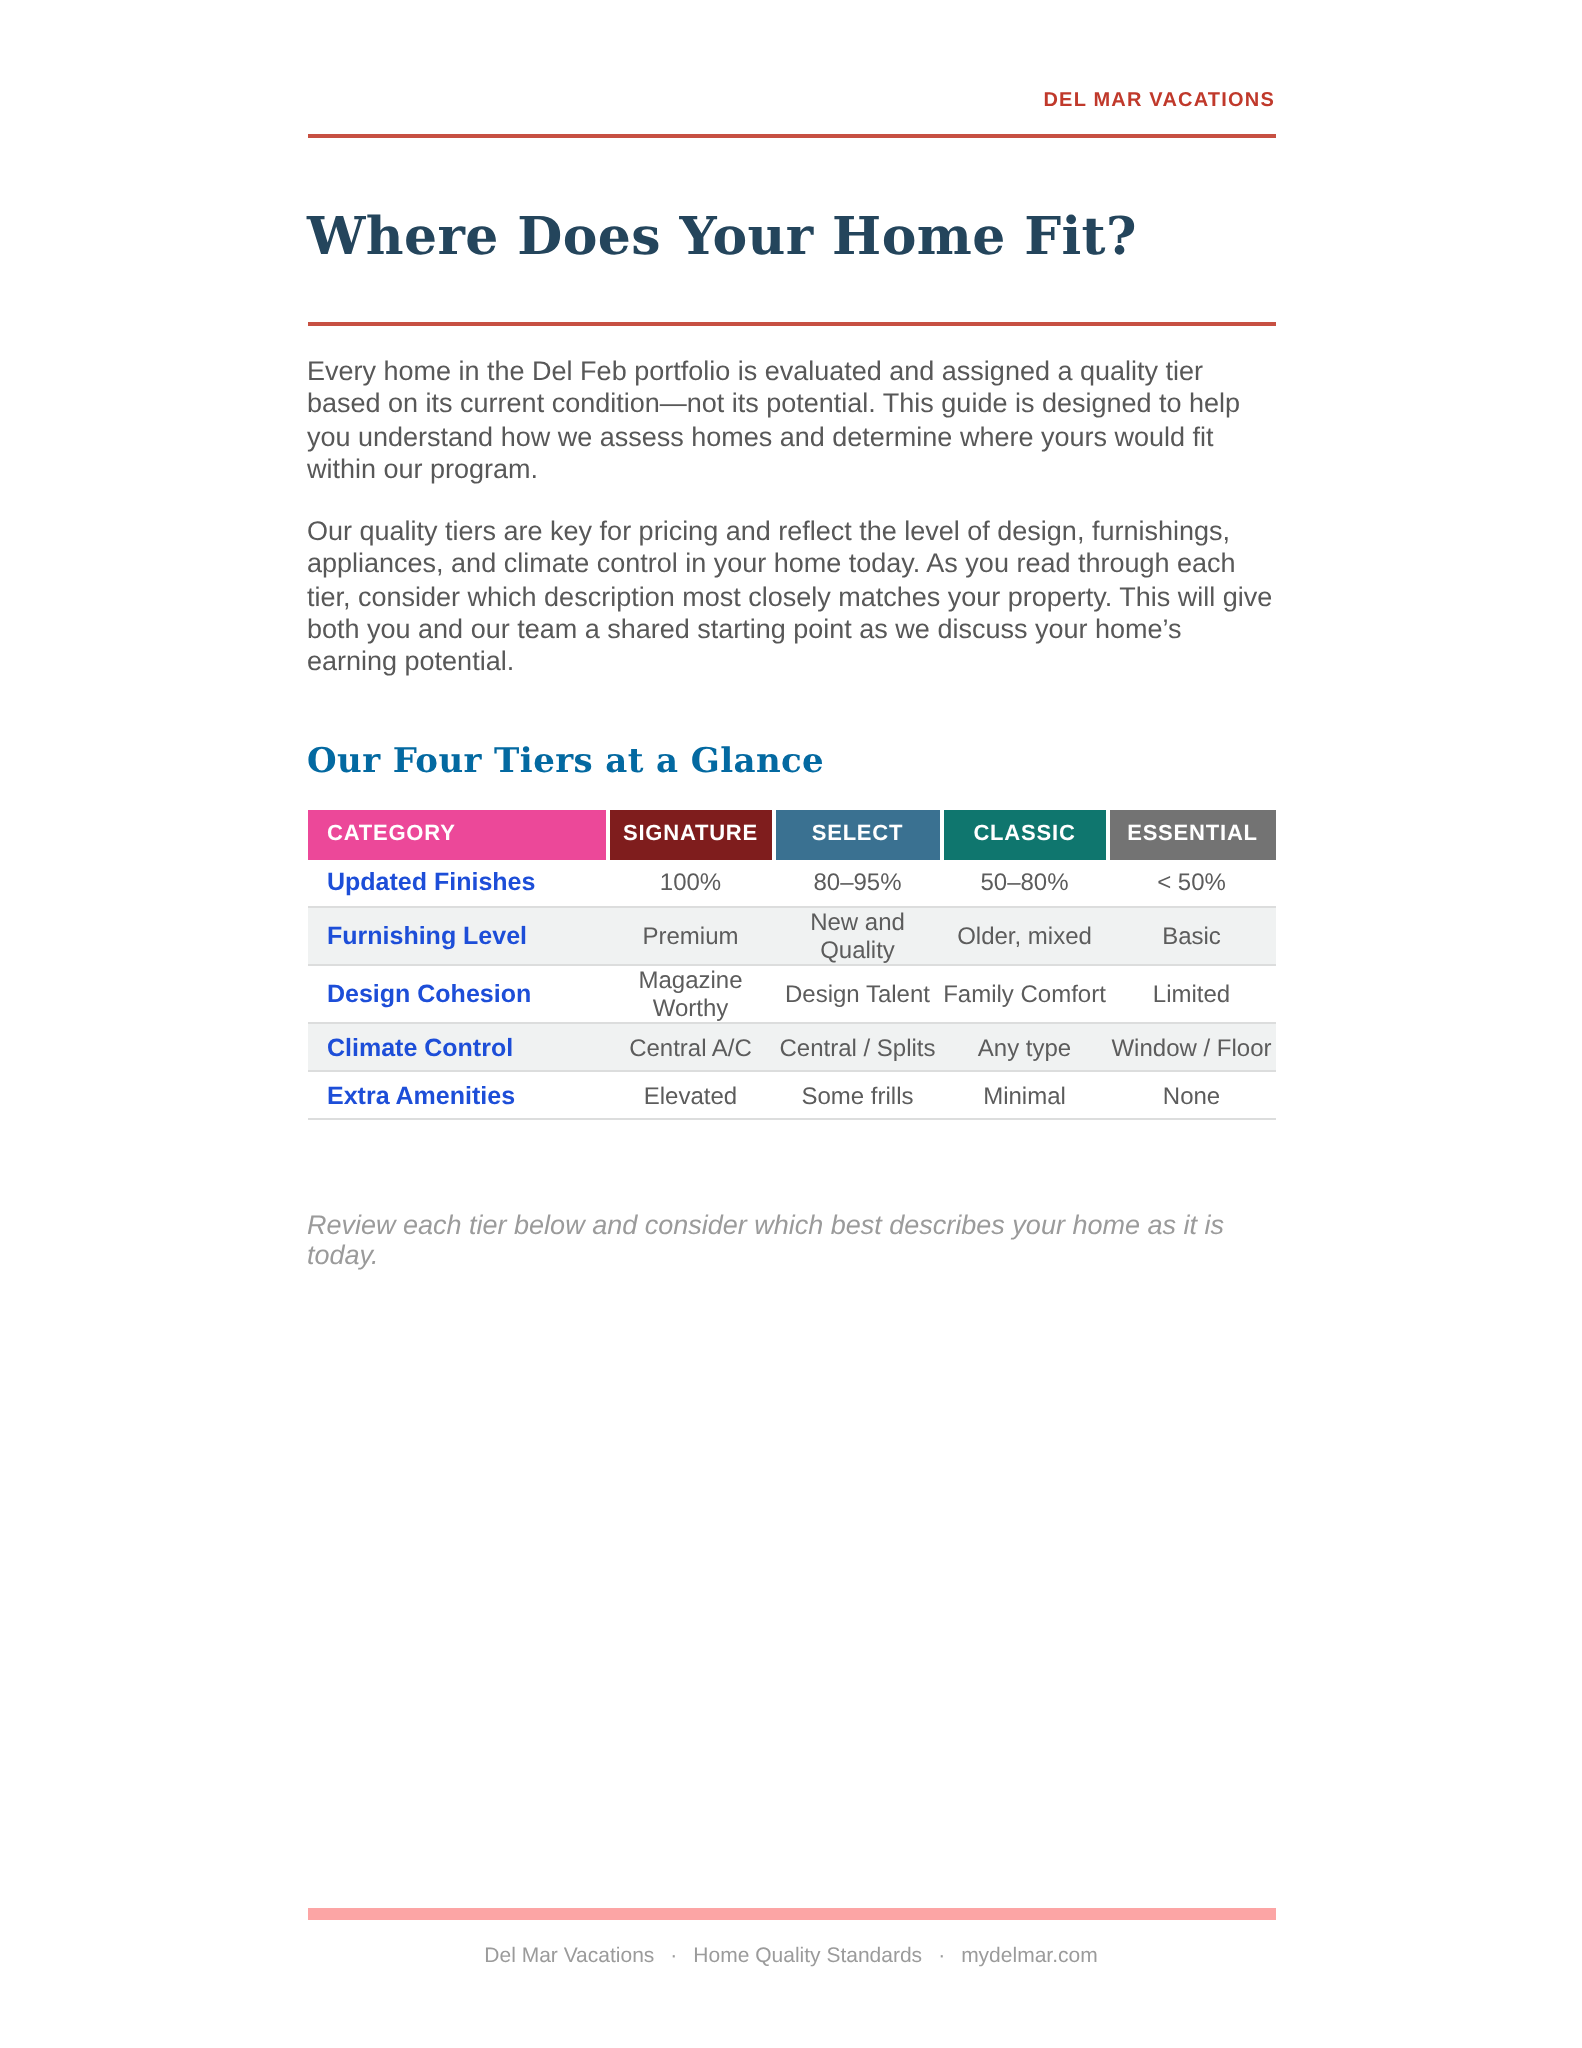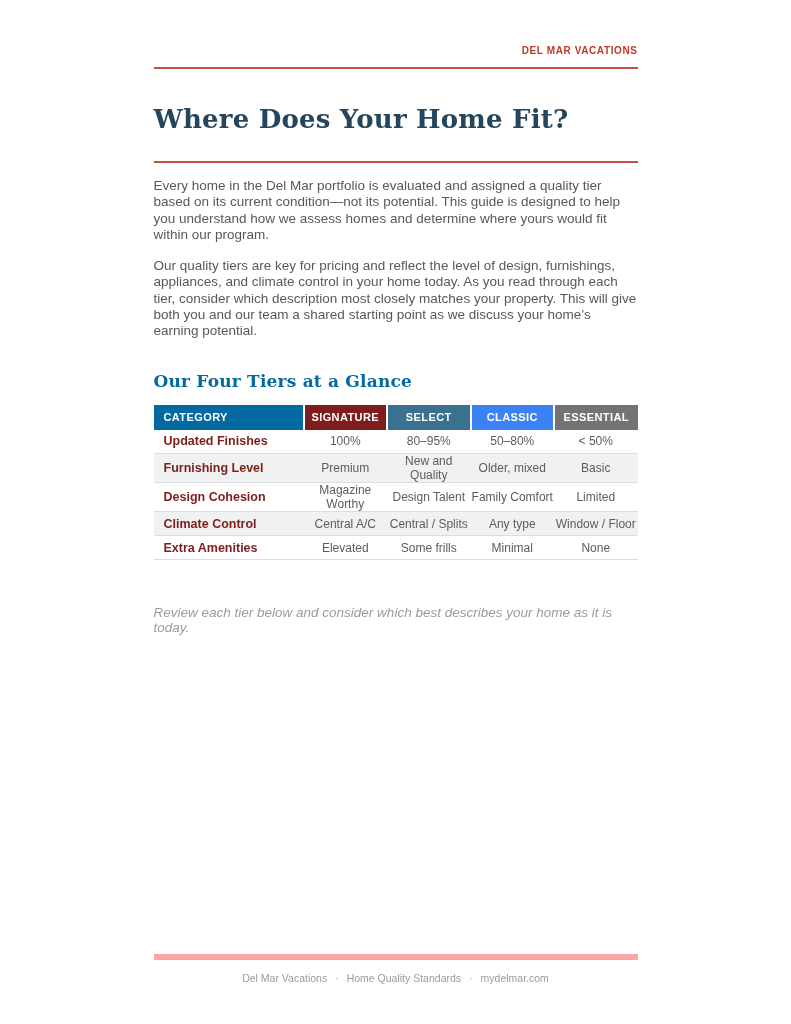--- a/index.html
+++ b/index.html
@@ -89,21 +89,21 @@
     border-bottom: 1px solid #dcdddd;
     font-size: 12px;
     color: #5c5c5c;
     text-align: center;
   }
   tbody td.td-cat {
     text-align: left;
     padding-left: 10px;
     font-weight: bold;
     font-size: 12.5px;
-    color: #7f1d1d;
+    color: #1d4ed8;
   }
   tbody tr:nth-child(even) { background: #f0f2f2; }
   .note {
     margin-top: 45px;
     font-size: 13.5px;
     font-style: italic;
     color: #9b9b9b;
   }
   .footer {
     position: absolute;
@@ -124,40 +124,40 @@
 <div class="page">
   <div class="content">
 
     <div class="brand">DEL MAR VACATIONS</div>
     <hr class="red-rule">
 
     <h1 class="page-title">Where Does Your Home Fit?</h1>
     <hr class="red-rule rule-under-title">
 
     <div class="intro">
-      <p>Every home in the Del Mar portfolio is evaluated and assigned a quality tier based on its current condition—not its potential. This guide is designed to help you understand how we assess homes and determine where yours would fit within our program.</p>
+      <p>Every home in the Del Feb portfolio is evaluated and assigned a quality tier based on its current condition—not its potential. This guide is designed to help you understand how we assess homes and determine where yours would fit within our program.</p>
       <p>Our quality tiers are key for pricing and reflect the level of design, furnishings, appliances, and climate control in your home today. As you read through each tier, consider which description most closely matches your property. This will give both you and our team a shared starting point as we discuss your home’s earning potential.</p>
     </div>
 
     <h2 class="section-heading">Our Four Tiers at a Glance</h2>
 
     <table class="tiers">
       <colgroup>
         <col class="col-cat">
         <col>
           <col>
           <col>
           <col>
       </colgroup>
       <thead>
         <tr>
-          <th class="th-cat" style="background-color: #0369a1;">CATEGORY</th>
+          <th class="th-cat" style="background-color: #ec4899;">CATEGORY</th>
           <th class="th-tier" style="background-color: #7f1d1d;">SIGNATURE</th>
           <th class="th-tier" style="background-color: rgb(58, 113, 145);">SELECT</th>
-          <th class="th-tier" style="background-color: #3b82f6;">CLASSIC</th>
+          <th class="th-tier" style="background-color: #0f766e;">CLASSIC</th>
           <th class="th-tier" style="background-color: #737373;">ESSENTIAL</th>
         </tr>
       </thead>
       <tbody>
         <tr>
           <td class="td-cat">Updated Finishes</td>
           <td>100%</td>
           <td>80–95%</td>
           <td>50–80%</td>
           <td>&lt; 50%</td>

